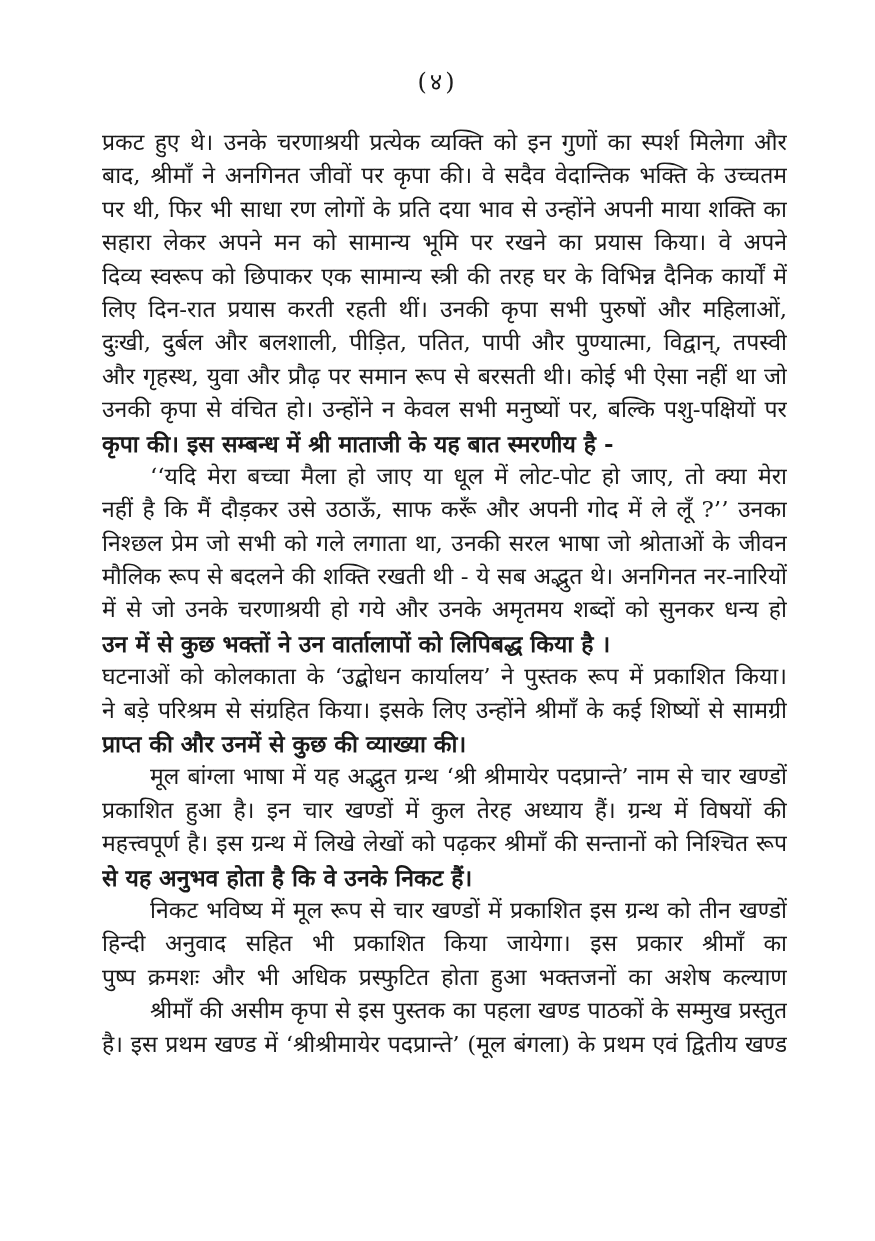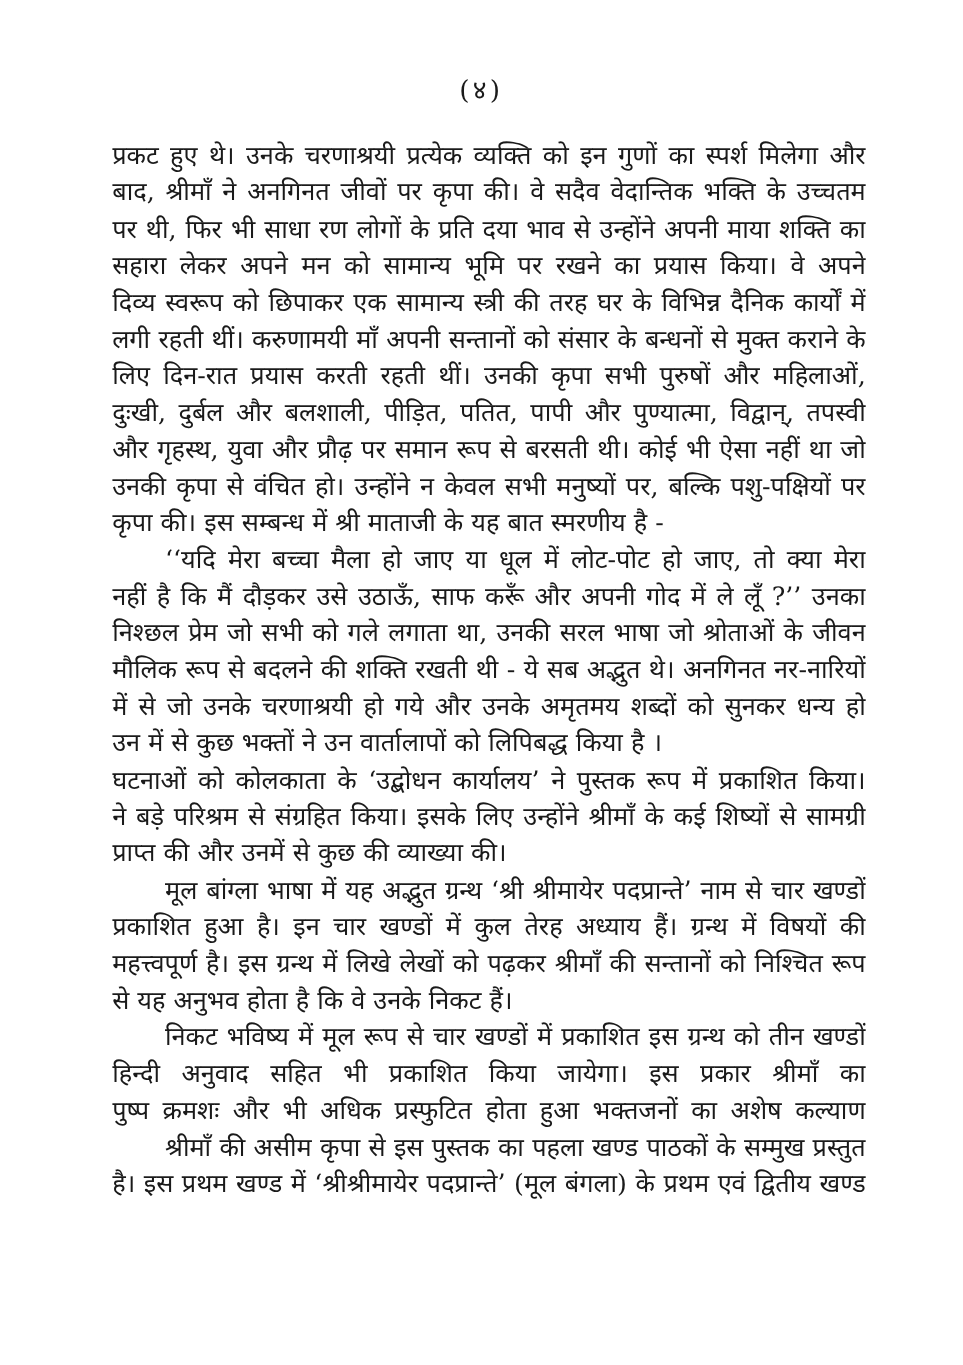--- a/index.html
+++ b/index.html
@@ -42,20 +42,21 @@
     height: 33.4px;
     overflow: hidden;
     text-align: justify;
     text-align-last: justify;
     white-space: normal;
     color: #1a1a1a;
   }
   
   .tline.end {
     text-align-last: left;
+    font-weight: bold;
   }
   
   .tline.ind {
     text-indent: 48px;
   }
 </style>
 </head>
 <body>
 
 <div class="page">
@@ -63,21 +64,20 @@
   <div class="page-number">(४)</div>
 
   <div class="content">
 
     <div class="para">
       <div class="tline">प्रकट हुए थे। उनके चरणाश्रयी प्रत्येक व्यक्ति को इन गुणों का स्पर्श मिलेगा और उसका</div>
       <div class="tline">बाद, श्रीमाँ ने अनगिनत जीवों पर कृपा की। वे सदैव वेदान्तिक भक्ति के उच्चतम स्तर</div>
       <div class="tline">पर थी, फिर भी साधा रण लोगों के प्रति दया भाव से उन्होंने अपनी माया शक्ति का</div>
       <div class="tline">सहारा लेकर अपने मन को सामान्य भूमि पर रखने का प्रयास किया। वे अपने वास्तविक</div>
       <div class="tline">दिव्य स्वरूप को छिपाकर एक सामान्य स्त्री की तरह घर के विभिन्न दैनिक कार्यों में</div>
-      <div class="tline">लगी रहती थीं। करुणामयी माँ अपनी सन्तानों को संसार के बन्धनों से मुक्त कराने के</div>
       <div class="tline">लिए दिन-रात प्रयास करती रहती थीं। उनकी कृपा सभी पुरुषों और महिलाओं, विनम्र,</div>
       <div class="tline">दुःखी, दुर्बल और बलशाली, पीड़ित, पतित, पापी और पुण्यात्मा, विद्वान्, तपस्वी</div>
       <div class="tline">और गृहस्थ, युवा और प्रौढ़ पर समान रूप से बरसती थी। कोई भी ऐसा नहीं था जो</div>
       <div class="tline">उनकी कृपा से वंचित हो। उन्होंने न केवल सभी मनुष्यों पर, बल्कि पशु-पक्षियों पर भी</div>
       <div class="tline end">कृपा की। इस सम्बन्ध में श्री माताजी के यह बात स्मरणीय है -</div>
     </div>
 
     <div class="para">
       <div class="tline ind">‘‘यदि मेरा बच्चा मैला हो जाए या धूल में लोट-पोट हो जाए, तो क्या मेरा कर्तव्य</div>
       <div class="tline">नहीं है कि मैं दौड़कर उसे उठाऊँ, साफ करूँ और अपनी गोद में ले लूँ ?’’ उनका</div>

